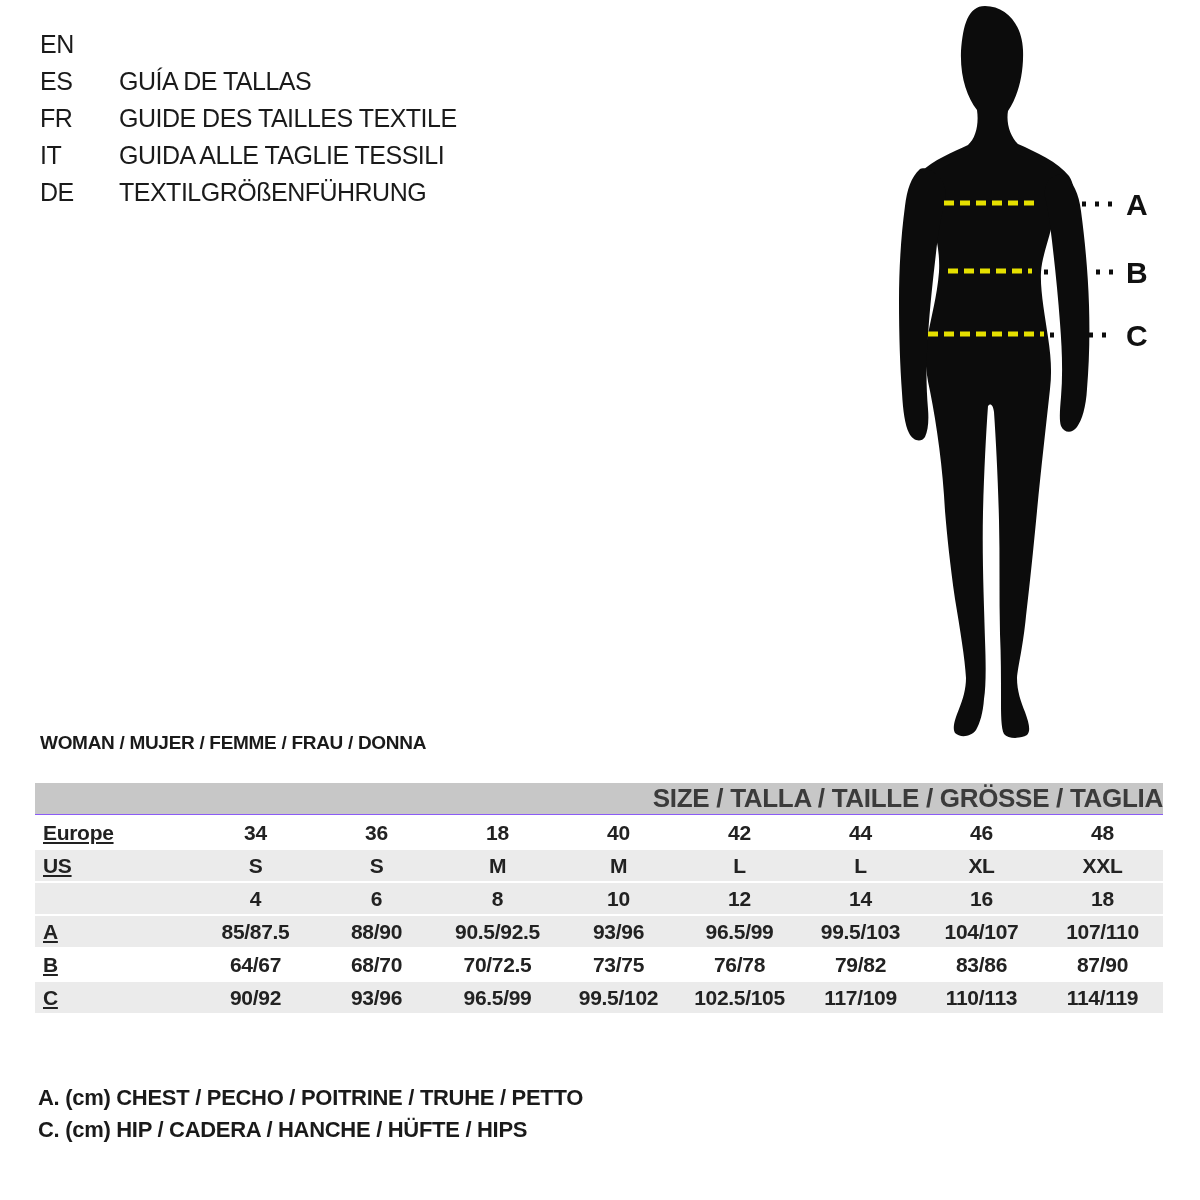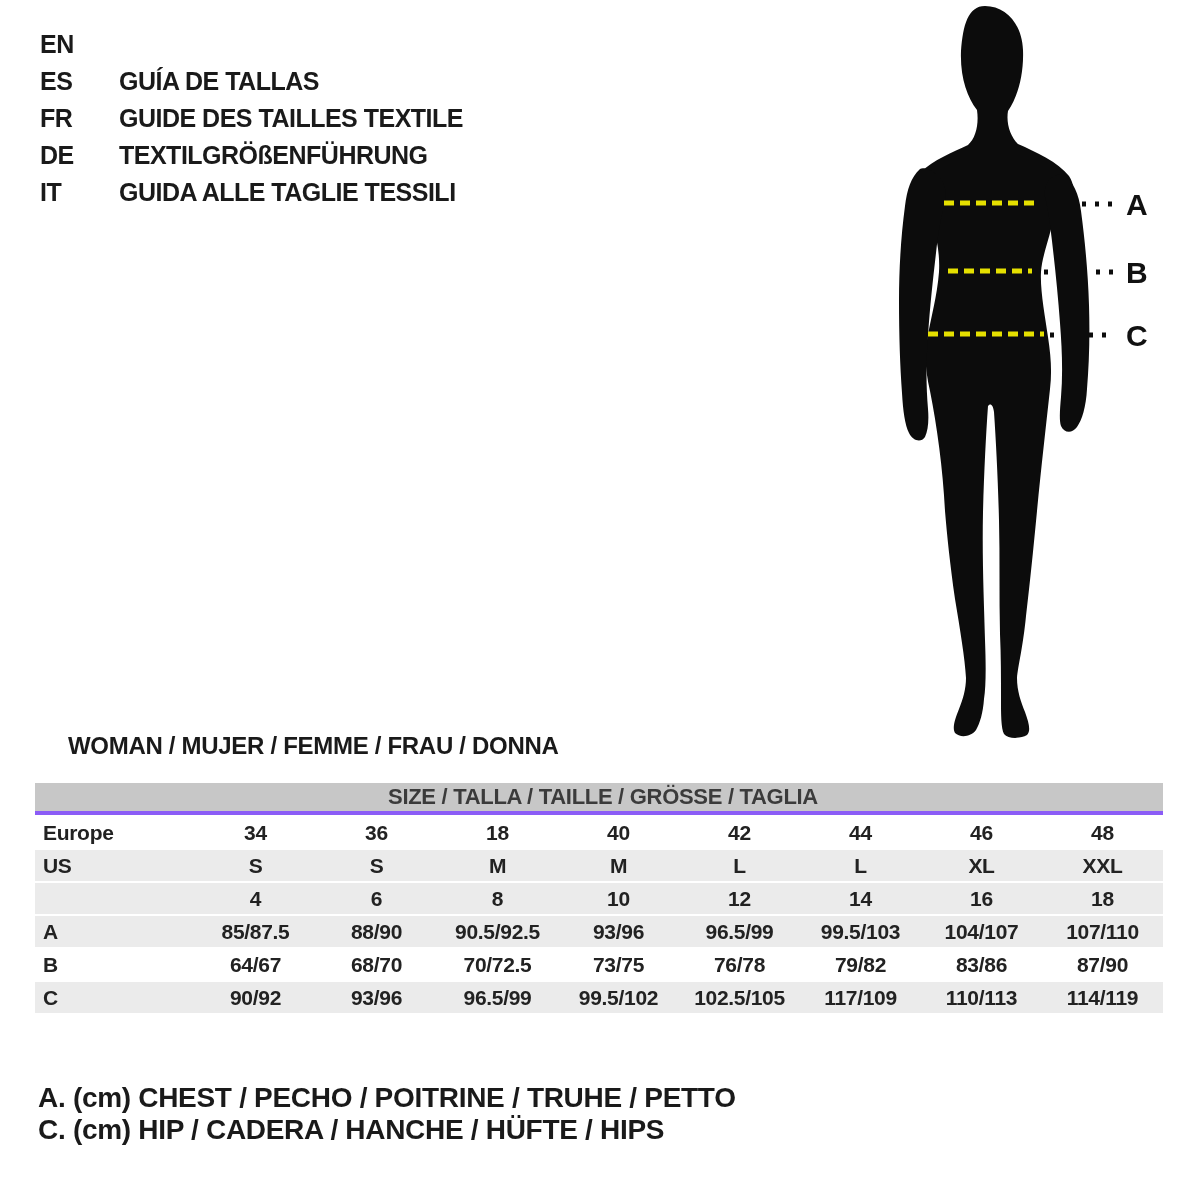--- a/index.html
+++ b/index.html
@@ -4,79 +4,79 @@
 <style>
   html,body{margin:0;padding:0;background:#fff;}
   .page{
     position:relative;width:1200px;height:1200px;background:#ffffff;
     font-family:"Liberation Sans",sans-serif;color:#161616;overflow:hidden;
   }
   
   .lang-block{position:absolute;left:40px;top:26px;}
   .lang-row{display:flex;height:37px;align-items:center;}
   .lang-code,.lang-label{
-    font-weight:bold;font-size:25px;letter-spacing:-0.5px;color:#1a1a1a;white-space:nowrap;
+    font-weight:normal;font-size:25px;letter-spacing:-0.5px;color:#1a1a1a;white-space:nowrap;
   }
   .lang-code{width:79px;flex:0 0 79px;}
   
   .figure-wrap{position:absolute;left:860px;top:0;width:340px;height:740px;}
   .sil{fill:var(--sil-color,#0c0c0c);}
   .yline{stroke:var(--measure-color,#e5e000);stroke-width:5;stroke-dasharray:10 6;}
   .kline{stroke:#0c0c0c;stroke-width:5;stroke-dasharray:4 9;}
   .mlabel{font-family:"Liberation Sans",sans-serif;font-size:30px;font-weight:bold;fill:#111;}
   
   .section-title{
     position:absolute;left:40px;top:732px;
-    font-size:24px;font-weight:bold;letter-spacing:-0.3px;color:#1a1a1a;white-space:nowrap;margin-left:28px;
+    font-size:19px;font-weight:bold;letter-spacing:-0.3px;color:#1a1a1a;white-space:nowrap;
   }
   
   .size-table{
     position:absolute;left:35px;top:781px;width:1128px;
     border-collapse:separate;border-spacing:0 2px;table-layout:fixed;
     font-size:21px;font-weight:bold;letter-spacing:-0.3px;color:#222;
   }
   .size-table col.c-label{width:160px;}
   .size-table td{padding:0;text-align:center;height:31px;vertical-align:middle;}
   .size-table tr.head-row td{
-    background:var(--header-bg,#c7c7c7);text-align:center;padding-left:8px;height:28px;
-    font-size:22px;color:#3b3b3b;border-bottom:4px solid #8b5cf6;
-  }
-  .size-table td.row-label{text-align:left;padding-left:8px;}
+    background:var(--header-bg,#c7c7c7);text-align:right;padding-left:8px;height:28px;
+    font-size:26px;color:#3b3b3b;border-bottom:1px solid #8b5cf6;
+  }
+  .size-table td.row-label{text-align:left;padding-left:8px;text-decoration:underline;}
   .size-table tr.striped td{background:var(--stripe-bg,#ebebeb);}
   
   .legend{position:absolute;left:38px;top:1082px;}
   .legend-line{
     height:32px;display:flex;align-items:center;
-    font-size:28px;font-weight:bold;letter-spacing:-0.3px;color:#1a1a1a;white-space:nowrap;
+    font-size:22px;font-weight:bold;letter-spacing:-0.3px;color:#1a1a1a;white-space:nowrap;
   }
 </style>
 </head>
 <body>
 
 <div class="page" style="--header-bg: #c7c7c7; --stripe-bg: #ebebeb; --measure-color: #e5e000; --sil-color: #0c0c0c;">
 
   <div class="lang-block">
     <div class="lang-row">
       <span class="lang-code">EN</span>
     </div>
     <div class="lang-row">
       <span class="lang-code">ES</span>
       <span class="lang-label">GUÍA DE TALLAS</span>
     </div>
     <div class="lang-row">
       <span class="lang-code">FR</span>
       <span class="lang-label">GUIDE DES TAILLES TEXTILE</span>
     </div>
     <div class="lang-row">
+      <span class="lang-code">IT</span>
+      <span class="lang-label">GUIDA ALLE TAGLIE TESSILI</span>
+    </div>
+    <div class="lang-row">
       <span class="lang-code">DE</span>
       <span class="lang-label">TEXTILGRÖßENFÜHRUNG</span>
-    </div>
-    <div class="lang-row">
-      <span class="lang-code">IT</span>
-      <span class="lang-label">GUIDA ALLE TAGLIE TESSILI</span>
     </div>
   </div>
 
   <div class="figure-wrap">
     <svg viewBox="0 0 340 740" width="340" height="740">
       <path class="sil" d="
         M125,6 C146,6 162,24 163,50 C164,76 157,98 148,111 C146,123 150,136 158,144
         C176,152 198,162 209,176 C213,182 214,188 212,193 C206,204 197,210 193,221
         C188,243 182,257 181,272 C180,290 185,316 188,337 C191,357 192,372 190,389
         C186,426 181,469 177,511 C173,553 170,582 166,616 C163,647 158,666 157,678

